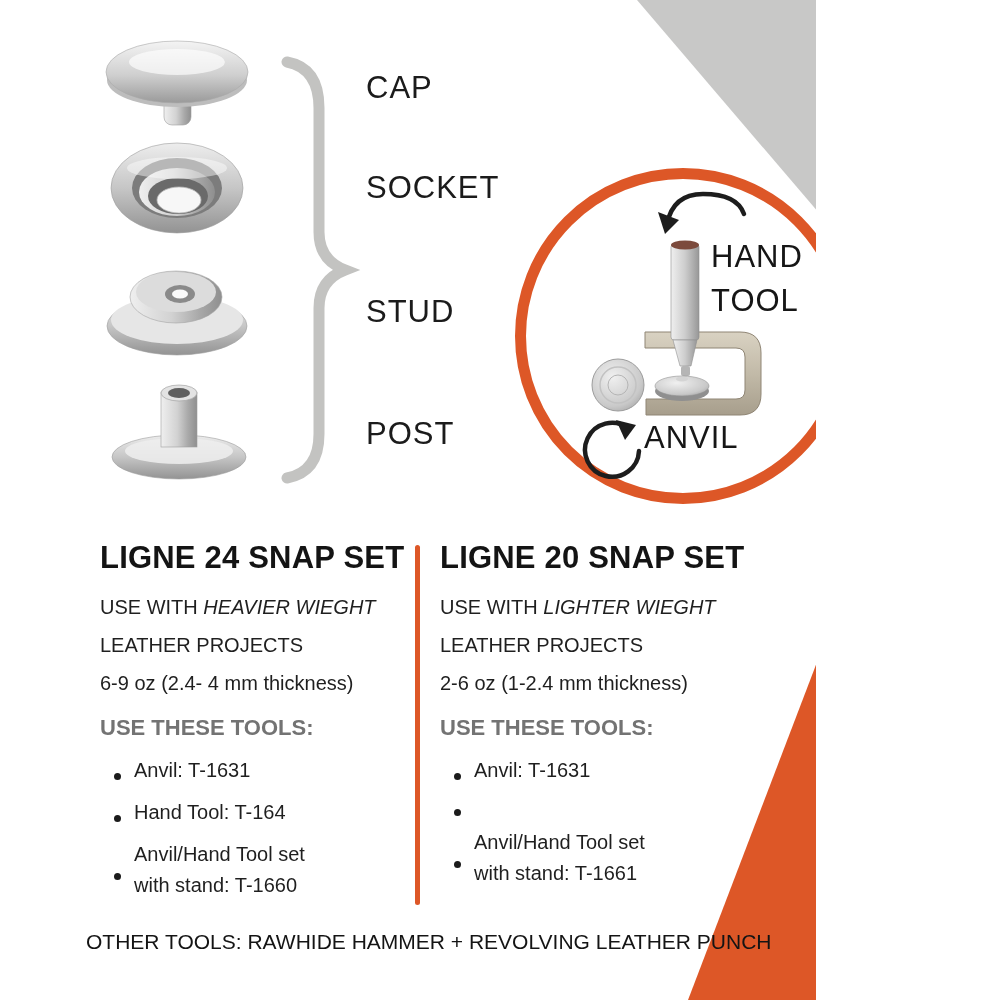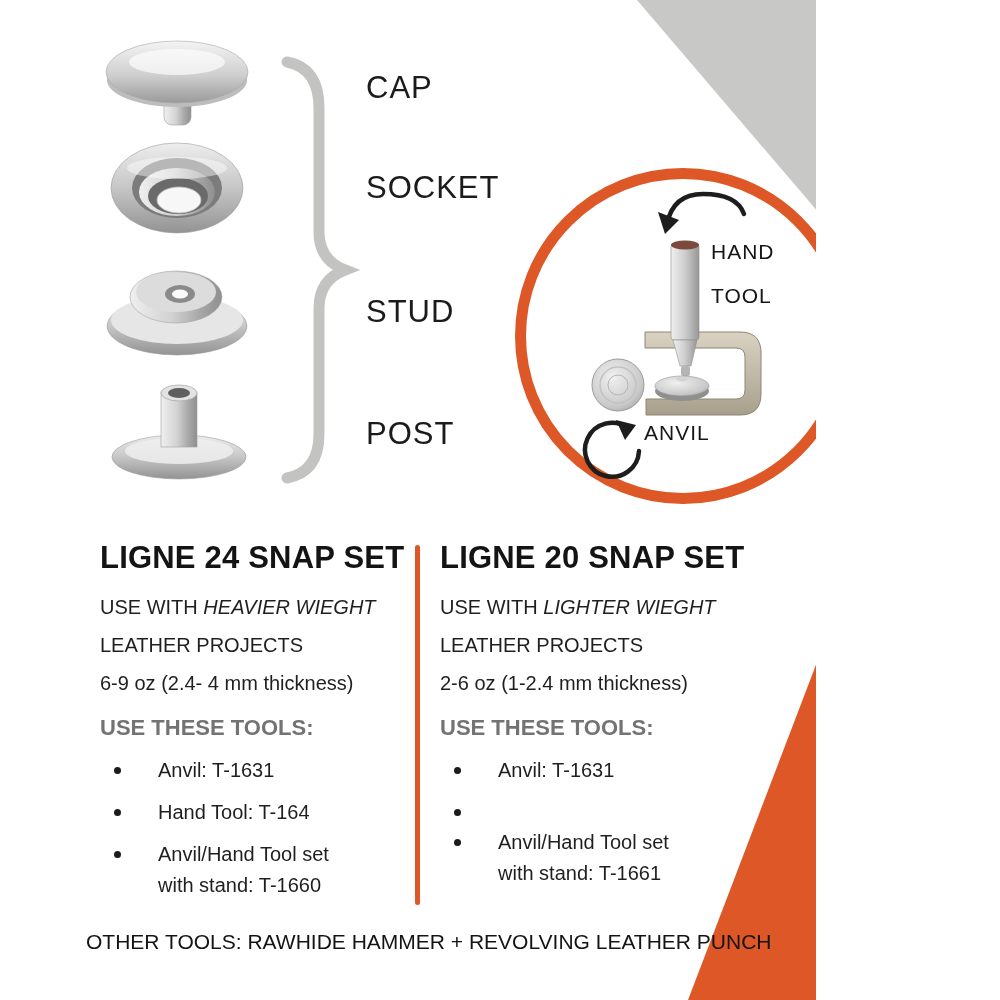--- a/index.html
+++ b/index.html
@@ -12,31 +12,31 @@
   body{background:#fff;font-family:"Liberation Sans","DejaVu Sans",sans-serif;}
   .canvas{position:relative;width:816px;height:1000px;background:#fff;overflow:hidden;}
   .bg-gray{position:absolute;inset:0;background:var(--gray);
     clip-path:polygon(637px 0px,1000px 0px,1000px 425px);}
   .bg-orange{position:absolute;inset:0;background:var(--orange);
     clip-path:polygon(688px 1000px,1000px 183px,1000px 1000px);}
   .abs{position:absolute;}
   .part-label{position:absolute;font-size:31px;color:var(--text);letter-spacing:1px;line-height:1.1;}
   .tool-circle{position:absolute;left:515px;top:168px;width:336px;height:336px;border-radius:50%;
     background:#fff;border:11px solid var(--orange);}
-  .tool-label{position:absolute;font-size:21px;color:#161616;letter-spacing:1px;line-height:1.1;}
+  .tool-label{position:absolute;font-size:31px;color:#161616;letter-spacing:1px;line-height:1.1;}
   .divider{position:absolute;left:415px;top:545px;width:5px;height:360px;background:var(--orange);border-radius:3px;}
   .col{position:absolute;top:540px;width:308px;color:var(--text);}
   .col1{left:100px;}
   .col2{left:440px;}
   .col h2{font-size:31px;font-weight:700;letter-spacing:.2px;line-height:36px;color:#141414;}
   .col p{font-size:20px;line-height:28px;margin-top:10px;color:#1f1f1f;}
   .col p.first{margin-top:17px;}
   .col h3{font-size:22px;font-weight:800;line-height:30px;margin-top:16px;color:#737373;}
   .col ul{list-style:none;margin-top:12px;}
-  .col li{display:flex;align-items:flex-start;margin-bottom:11px;gap:24px;}
+  .col li{display:flex;align-items:center;margin-bottom:11px;}
   .dot{width:7px;height:7px;border-radius:50%;background:#1b1b1b;margin:12px 13px 0 14px;flex:0 0 auto;}
   .li-text{font-size:20px;line-height:31px;white-space:pre-line;color:#1f1f1f;}
   .em{font-style:italic;}
   .footer{position:absolute;left:86px;top:930px;font-size:21px;color:#141414;}
   .footer .b{font-weight:400;}
   .orange-stroke{stroke:var(--orange);}
   .orange-fill{fill:var(--orange);}
   .gray-fill{fill:var(--gray);}
   .brace{stroke:var(--brace);}
 </style>

